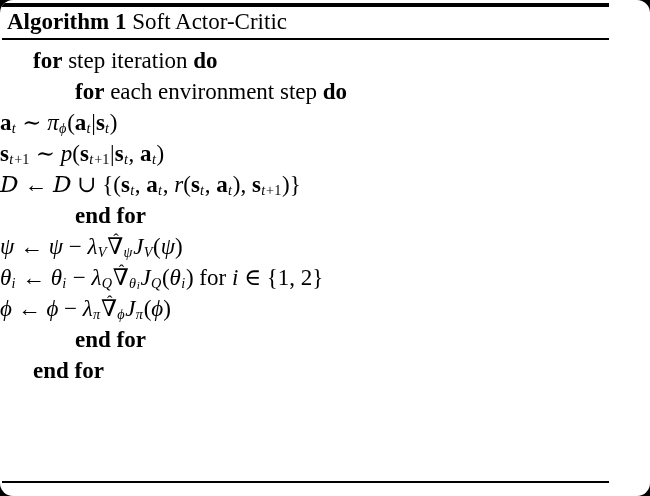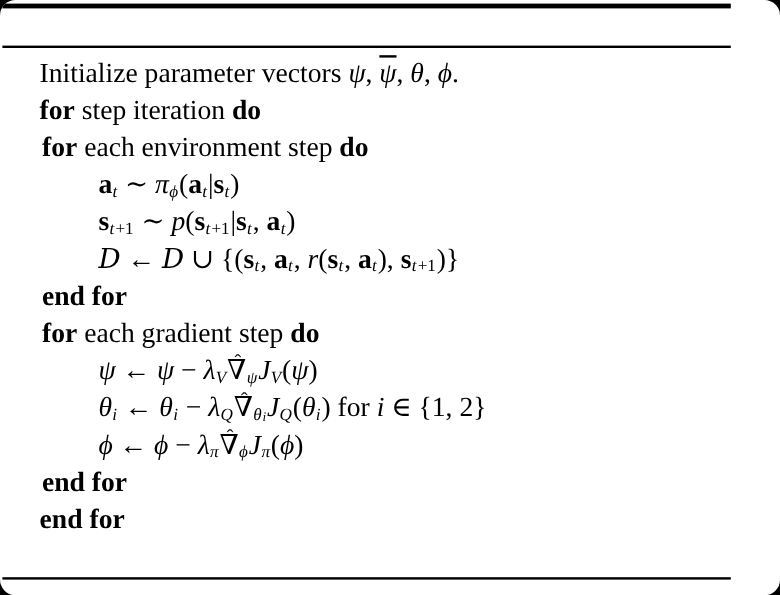--- a/index.html
+++ b/index.html
@@ -44,22 +44,22 @@
     left: 0;
     right: 0;
   }
   .line {
     height: 31px;
     line-height: 31px;
     font-size: 23px;
     white-space: nowrap;
   }
   .ind0 { padding-left: 33px; }
-  .ind1 { padding-left: 35px; }
-  .ind2 { padding-left: 82px; }
+  .ind1 { padding-left: 75px; }
+  .ind2 { }
   .b  { font-weight: bold; }
   .i  { font-style: italic; }
   .sub {
     font-size: 0.62em;
     vertical-align: -0.18em;
     margin-left: 0.02em;
     margin-right: 0.05em;
   }
   .sub2 {
     font-size: 0.48em;
@@ -81,30 +81,31 @@
     left: 55%;
     transform: translateX(-50%);
     font-size: 0.72em;
   }
 </style>
 </head>
 <body>
 
 <div class="card">
   <div class="rule rule-top"></div>
+  <div class="algo-title">
+    <span class="b">Algorithm 1</span><span> Soft Actor-Critic</span>
+  </div>
   <div class="rule rule-mid"></div>
   <div class="algo-body">
-      <div class="line ind0"><span class="">Initialize parameter vectors </span><span class="i">ψ</span><span class="">, </span><span class="i ov">ψ</span><span class="">, </span><span class="i">θ</span><span class="">, </span><span class="i">ϕ</span><span class="">.</span></div>
       <div class="line ind0"><span class="b">for</span><span class=""> step iteration </span><span class="b">do</span></div>
       <div class="line ind1"><span class="b">for</span><span class=""> each environment step </span><span class="b">do</span></div>
       <div class="line ind2"><span class="b">a</span><span class="i sub">t</span><span class=""> ∼ </span><span class="i">π</span><span class="i sub">ϕ</span><span class="">(</span><span class="b">a</span><span class="i sub">t</span><span class="">|</span><span class="b">s</span><span class="i sub">t</span><span class="">)</span></div>
       <div class="line ind2"><span class="b">s</span><span class="i sub">t</span><span class="sub">+1</span><span class=""> ∼ </span><span class="i">p</span><span class="">(</span><span class="b">s</span><span class="i sub">t</span><span class="sub">+1</span><span class="">|</span><span class="b">s</span><span class="i sub">t</span><span class="">, </span><span class="b">a</span><span class="i sub">t</span><span class="">)</span></div>
       <div class="line ind2"><span class="cal">D</span><span class=""> ← </span><span class="cal">D</span><span class=""> ∪ {(</span><span class="b">s</span><span class="i sub">t</span><span class="">, </span><span class="b">a</span><span class="i sub">t</span><span class="">, </span><span class="i">r</span><span class="">(</span><span class="b">s</span><span class="i sub">t</span><span class="">, </span><span class="b">a</span><span class="i sub">t</span><span class="">), </span><span class="b">s</span><span class="i sub">t</span><span class="sub">+1</span><span class="">)}</span></div>
       <div class="line ind1"><span class="b">end for</span></div>
-      <div class="line ind1"><span class="b">for</span><span class=""> each gradient step </span><span class="b">do</span></div>
       <div class="line ind2"><span class="i">ψ</span><span class=""> ← </span><span class="i">ψ</span><span class=""> − </span><span class="i">λ</span><span class="i sub">V</span><span class="hat-wrap"><span>∇</span><span class="hat-mark">ˆ</span></span><span class="i sub">ψ</span><span class="i">J</span><span class="i sub">V</span><span class="">(</span><span class="i">ψ</span><span class="">)</span></div>
       <div class="line ind2"><span class="i">θ</span><span class="i sub">i</span><span class=""> ← </span><span class="i">θ</span><span class="i sub">i</span><span class=""> − </span><span class="i">λ</span><span class="i sub">Q</span><span class="hat-wrap"><span>∇</span><span class="hat-mark">ˆ</span></span><span class="i sub">θ</span><span class="i sub2">i</span><span class="i">J</span><span class="i sub">Q</span><span class="">(</span><span class="i">θ</span><span class="i sub">i</span><span class="">)</span><span class=""> for </span><span class="i">i</span><span class=""> ∈ {1, 2}</span></div>
       <div class="line ind2"><span class="i">ϕ</span><span class=""> ← </span><span class="i">ϕ</span><span class=""> − </span><span class="i">λ</span><span class="i sub">π</span><span class="hat-wrap"><span>∇</span><span class="hat-mark">ˆ</span></span><span class="i sub">ϕ</span><span class="i">J</span><span class="i sub">π</span><span class="">(</span><span class="i">ϕ</span><span class="">)</span></div>
       <div class="line ind1"><span class="b">end for</span></div>
       <div class="line ind0"><span class="b">end for</span></div>
     </div>
   <div class="rule rule-bottom"></div>
 </div>
 
 </body></html>

